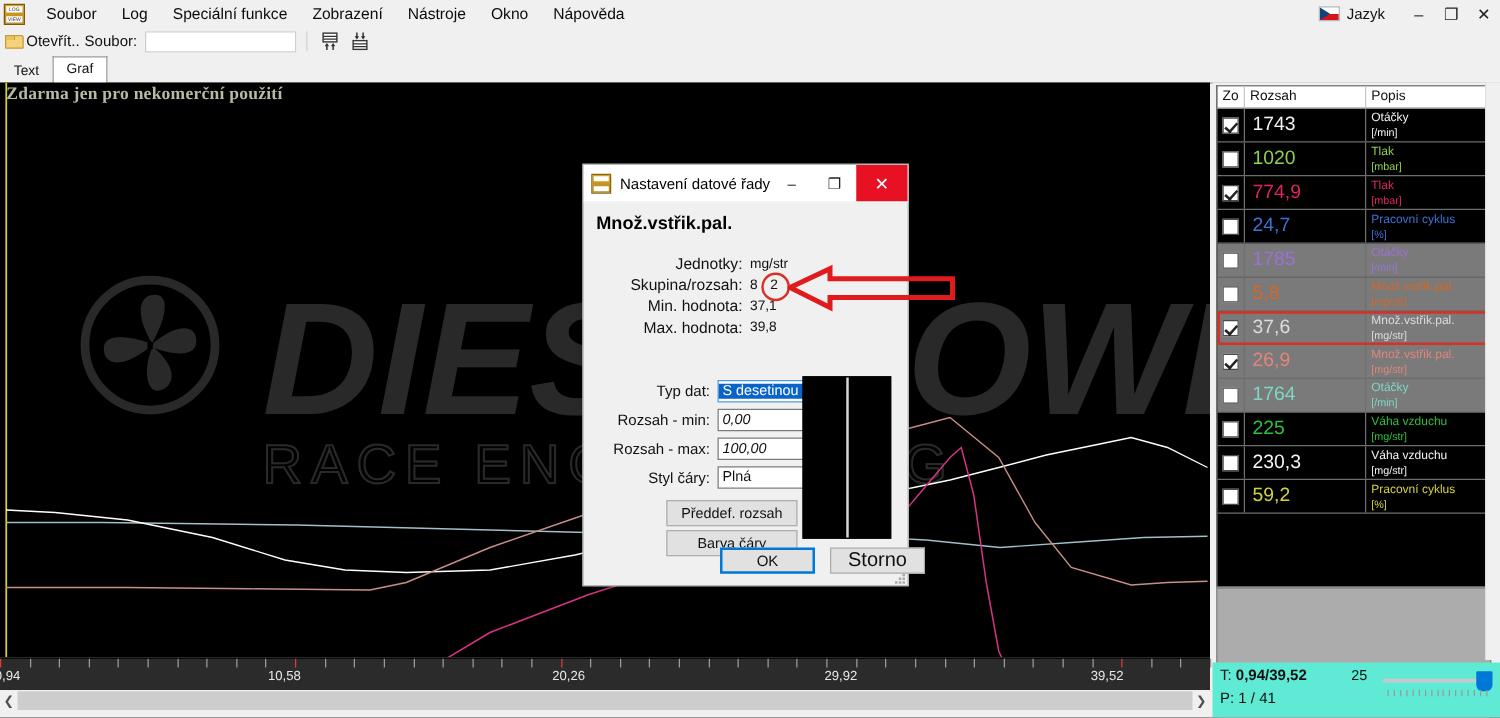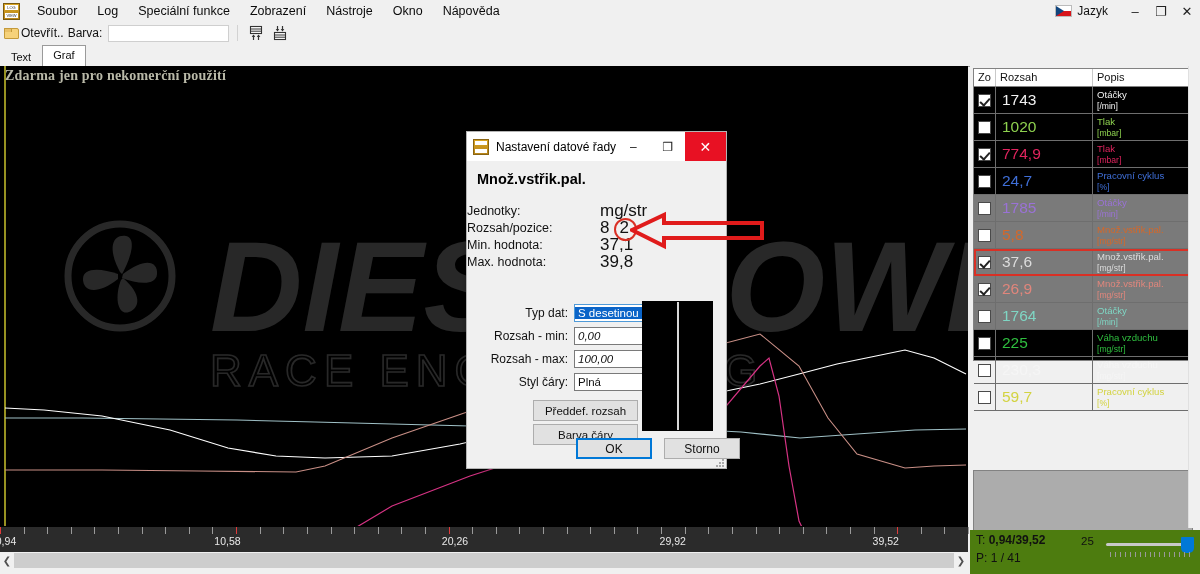--- a/index.html
+++ b/index.html
@@ -50,21 +50,21 @@
   .ticklbl{position:absolute;top:8px;font-size:10.5px;color:#e8e8e8;transform:translateX(-50%);white-space:nowrap;}
 
   
   .hscroll{position:absolute;left:0;top:552px;width:968px;height:17px;background:#f0f0f0;display:flex;align-items:center;}
   .hs-arrow{width:14px;height:17px;display:flex;align-items:center;justify-content:center;font-size:10px;color:#505050;}
   .hs-track{flex:1;height:15px;background:#f0f0f0;}
   .hs-thumb{width:100%;height:15px;background:#cdcdcd;}
 
   
   .rpanel{position:absolute;left:970px;top:66px;width:230px;height:462px;background:#f0f0f0;}
-  .grid{position:absolute;left:3px;top:2px;width:220px;height:293px;background:#000;border:1px solid #828282;box-sizing:border-box;}
+  .grid{position:absolute;left:3px;top:2px;width:220px;height:402px;background:#000;border:1px solid #828282;box-sizing:border-box;}
   .ghead{display:flex;height:18px;background:#fff;border-bottom:1px solid #828282;box-sizing:border-box;}
   .ghead div{font-size:11px;color:#111;padding:2px 0 0 4px;box-sizing:border-box;border-right:1px solid #c9c9c9;overflow:hidden;white-space:nowrap;}
   .gh-zo{width:22px;}
   .gh-val{width:97px;}
   .gh-pop{flex:1;border-right:none;}
   .grow{display:flex;height:27px;box-sizing:border-box;border-bottom:1px solid #6e6e6e;}
   .grow.disabled{background:#7a7a7a;}
   .grow.selected{outline:2px solid #d93025;outline-offset:-2px;}
   .gc-chk{width:22px;display:flex;align-items:center;justify-content:center;border-right:1px solid #6e6e6e;box-sizing:border-box;}
   .chk{width:13px;height:13px;background:#fff;border:1px solid #4a4a4a;position:relative;box-sizing:border-box;}
@@ -72,21 +72,21 @@
   .gc-val{width:97px;display:flex;align-items:center;padding-left:6px;font-size:15.5px;box-sizing:border-box;border-right:1px solid #6e6e6e;overflow:hidden;white-space:nowrap;}
   .gc-pop{flex:1;padding-left:4px;box-sizing:border-box;overflow:hidden;}
   .gc-pop .p1{font-size:9.6px;line-height:13px;white-space:nowrap;margin-top:1px;}
   .gc-pop .p2{font-size:8.6px;line-height:11px;white-space:nowrap;}
   .gfill{position:absolute;left:3px;top:404px;width:220px;height:126px;background:#acacac;border:1px solid #828282;box-sizing:border-box;}
 
   
   .vscroll{position:absolute;left:1188px;top:66px;width:12px;height:462px;background:#f0f0f0;border-left:1px solid #e0e0e0;}
 
   
-  .status{position:absolute;left:970px;top:530px;width:230px;height:44px;background:#4d7c0f;}
+  .status{position:absolute;left:970px;top:530px;width:230px;height:44px;background:#5eead4;}
   .st-t{position:absolute;left:6px;top:3px;font-size:12px;color:#111;white-space:nowrap;}
   .st-t b{font-weight:bold;}
   .st-p{position:absolute;left:6px;top:21px;font-size:12px;color:#111;white-space:nowrap;}
   .st-num{position:absolute;left:111px;top:5px;font-size:11.5px;color:#111;}
   .slider{position:absolute;left:136px;top:9px;width:88px;height:22px;}
   .sl-track{position:absolute;left:0;top:4px;width:88px;height:3px;background:#c9c9c9;border-radius:2px;}
   .sl-thumb{position:absolute;left:75px;top:-2px;width:13px;height:16px;background:#0078d7;border-radius:1px 1px 5px 5px;}
   .sl-ticks{position:absolute;left:4px;top:13px;width:80px;height:6px;display:flex;justify-content:space-between;}
   .sl-ticks span{width:1px;height:5px;background:#9a9a9a;display:block;}
 
@@ -96,41 +96,41 @@
   .dlg-ico{width:14px;height:14px;margin:0 7px 0 6px;background:linear-gradient(#d9a521,#b8851a);border:1px solid #8a6512;position:relative;flex:0 0 auto;}
   .dlg-ico i{position:absolute;left:1px;top:1px;right:1px;height:4px;background:#fff;font-size:3px;}
   .dlg-ico b{position:absolute;left:1px;bottom:1px;right:1px;height:4px;background:#fff;font-size:3px;}
   .dlg-titletext{font-size:12px;color:#000;flex:1;white-space:nowrap;}
   .dlg-btn{width:35px;height:29px;display:flex;align-items:center;justify-content:center;font-size:12px;color:#222;cursor:default;}
   .dlg-btn.close{width:42px;background:#e81123;color:#fff;font-size:14px;}
   .dlg-body{position:relative;height:306px;}
   .dlg-h1{position:absolute;left:10px;top:9px;font-size:14.5px;font-weight:bold;color:#000;white-space:nowrap;}
   .info{position:absolute;left:0;top:40px;width:100%;}
   .inforow{display:flex;height:17px;align-items:center;}
-  .info-lbl{width:133px;font-size:12.5px;color:#111;padding-right:6px;box-sizing:border-box;}
-  .info-val{font-size:17px;color:#111;white-space:nowrap;}
+  .info-lbl{width:133px;text-align:right;font-size:12.5px;color:#111;padding-right:6px;box-sizing:border-box;}
+  .info-val{font-size:11px;color:#111;white-space:nowrap;}
   .circle{display:inline-block;position:relative;}
   .circle::after{content:"";position:absolute;left:50%;top:50%;width:19px;height:19px;margin-left:-10px;margin-top:-10px;border:2px solid #d93025;border-radius:50%;}
 
   .frow{position:absolute;display:flex;align-items:center;}
   .frow .fl{width:103px;text-align:right;font-size:12px;color:#111;padding-right:6px;box-sizing:border-box;white-space:nowrap;}
   .combo{width:103px;height:18px;background:#fff;border:1px solid #7a7a7a;display:flex;align-items:center;box-sizing:border-box;position:relative;}
   .combo.focus{border:1px solid #4f9ad8;}
   .combo .cv{flex:1;font-size:11.5px;color:#111;padding-left:3px;white-space:nowrap;overflow:hidden;}
   .combo.focus .cv{background:#0a64c8;color:#fff;}
   .combo .carrow{width:16px;text-align:center;font-size:8px;color:#444;}
   .spin{width:103px;height:18px;background:#fff;border:1px solid #7a7a7a;display:flex;align-items:center;box-sizing:border-box;}
   .spin .sv{flex:1;font-size:11.5px;color:#111;padding-left:3px;white-space:nowrap;font-style:italic;}
   .spin .sbtns{width:14px;height:16px;display:flex;flex-direction:column;border-left:1px solid #c3c3c3;}
   .spin .sbtns span{flex:1;display:flex;align-items:center;justify-content:center;font-size:6px;color:#333;background:#f0f0f0;}
   .pbtn{position:absolute;width:103px;height:19px;background:#e1e1e1;border:1px solid #adadad;font-size:11.5px;color:#111;display:flex;align-items:center;justify-content:center;cursor:default;}
   .preview{position:absolute;left:175px;top:139px;width:69px;height:128px;background:#000;border:1px solid #000;}
   .preview .pline{position:absolute;left:34px;top:0;width:2px;height:128px;background:#d8d8d8;}
   .okbtn{position:absolute;left:109px;top:276px;width:76px;height:21px;background:#e1e1e1;border:2px solid #0078d7;font-size:12px;color:#111;display:flex;align-items:center;justify-content:center;box-sizing:border-box;cursor:default;}
-  .cancelbtn{position:absolute;left:197px;top:276px;width:76px;height:21px;background:#e1e1e1;border:1px solid #adadad;font-size:12px;color:#111;display:flex;align-items:center;justify-content:center;box-sizing:border-box;cursor:default;}
+  .cancelbtn{position:absolute;left:197px;top:276px;width:76px;height:21px;background:#e1e1e1;border:1px solid #adadad;font-size:16px;color:#111;display:flex;align-items:center;justify-content:center;box-sizing:border-box;cursor:default;}
   .grip{position:absolute;right:2px;bottom:1px;width:9px;height:9px;}
   .grip span{position:absolute;width:2px;height:2px;background:#a9a9a9;}
 </style>
 </head>
 <body>
 
 <div id="app">
 
   <div class="menubar">
     <div class="applogo">
@@ -150,21 +150,21 @@
       <div class="langtxt">Jazyk</div>
       <div class="wbtn">–</div>
       <div class="wbtn">❐</div>
       <div class="wbtn close">✕</div>
     </div>
   </div>
 
   <div class="toolbar">
     <div class="folder-ico"></div>
     <div class="tb-label">Otevřít..</div>
-    <div class="tb-label">Barva:</div>
+    <div class="tb-label">Soubor:</div>
     <input class="maskinput" type="text" value="" style="">
     <div class="tbsep"></div>
     <div class="tbtn">
       <svg width="16" height="16" viewBox="0 0 16 16">
         <rect x="2.5" y="1.5" width="11" height="7" fill="#fdfdfd" stroke="#333" stroke-width="1.1"></rect>
         <line x1="2.5" y1="4" x2="13.5" y2="4" stroke="#333" stroke-width="1"></line>
         <line x1="2.5" y1="6.2" x2="13.5" y2="6.2" stroke="#333" stroke-width="1"></line>
         <line x1="5.5" y1="15" x2="5.5" y2="10" stroke="#333" stroke-width="1.2"></line>
         <path d="M5.5 9.5 L3.7 12 L7.3 12 Z" fill="#333"></path>
         <line x1="10.5" y1="15" x2="10.5" y2="10" stroke="#333" stroke-width="1.2"></line>
@@ -397,21 +397,21 @@
             <div class="gc-val" style="color: rgb(245, 245, 245);">230,3</div>
             <div class="gc-pop">
               <div class="p1" style="color: rgb(245, 245, 245);">Váha vzduchu</div>
               <div class="p2" style="color: rgb(245, 245, 245);">[mg/str]</div>
             </div>
           </div>
           <div class="grow">
             <div class="gc-chk">
               <div class="chk"></div>
             </div>
-            <div class="gc-val" style="color: rgb(211, 211, 65);">59,7</div>
+            <div class="gc-val" style="color: rgb(211, 211, 65);">59,2</div>
             <div class="gc-pop">
               <div class="p1" style="color: rgb(211, 211, 65);">Pracovní cyklus</div>
               <div class="p2" style="color: rgb(211, 211, 65);">[%]</div>
             </div>
           </div>
         </div>
     </div>
     <div class="gfill"></div>
   </div>
   <div class="vscroll"></div>
@@ -459,21 +459,21 @@
 
     <div class="dlg-body">
       <div class="dlg-h1">Množ.vstřik.pal.</div>
 
       <div class="info">
         <div class="inforow">
           <div class="info-lbl">Jednotky:</div>
           <div class="info-val">mg/str</div>
         </div>
         <div class="inforow">
-          <div class="info-lbl">Rozsah/pozice:</div>
+          <div class="info-lbl">Skupina/rozsah:</div>
           <div class="info-val">8</div>
           <div class="info-val circle" style="margin-left:10px;">2</div>
         </div>
         <div class="inforow">
           <div class="info-lbl">Min. hodnota:</div>
           <div class="info-val">37,1</div>
         </div>
         <div class="inforow">
           <div class="info-lbl">Max. hodnota:</div>
           <div class="info-val">39,8</div>

